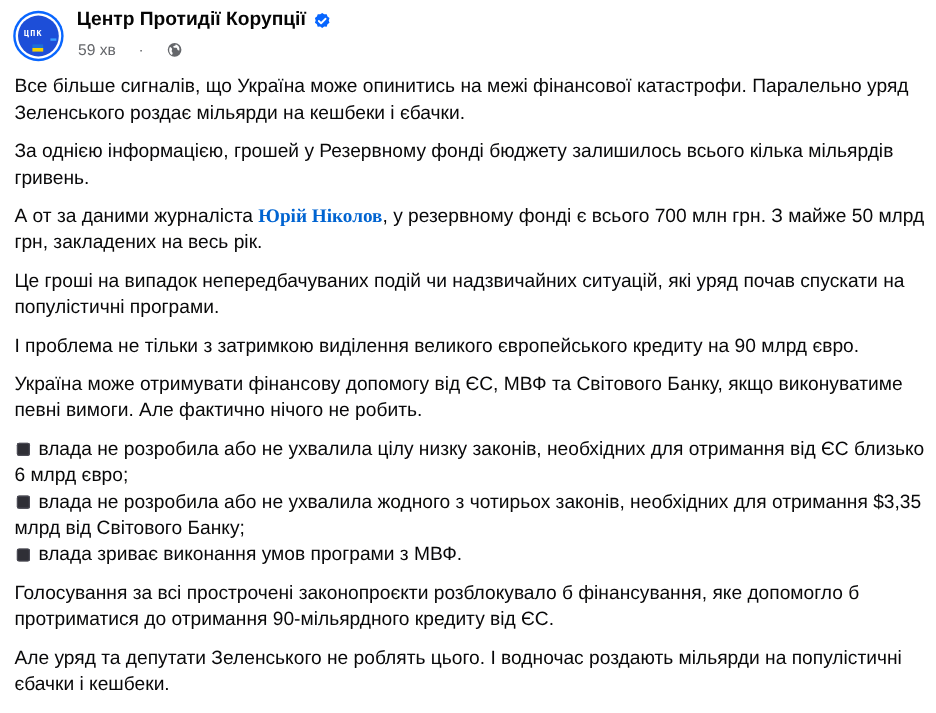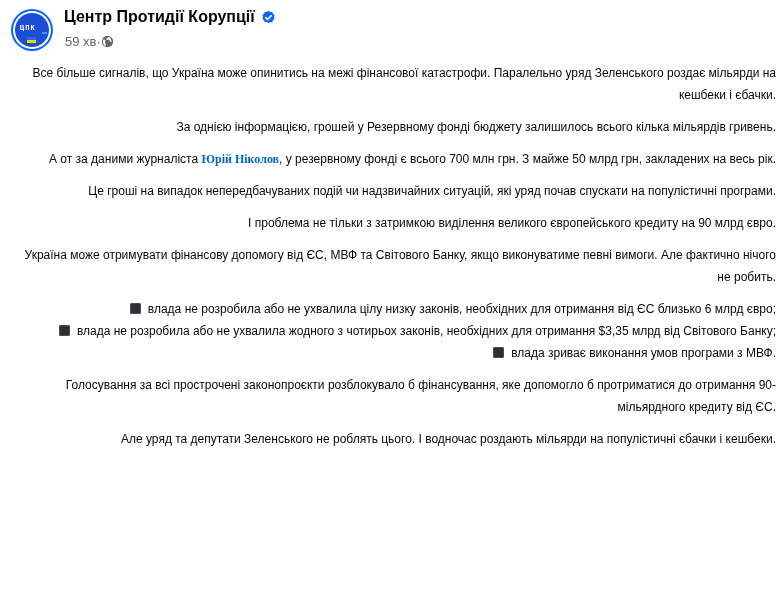--- a/index.html
+++ b/index.html
@@ -27,27 +27,26 @@
     .flag { position: absolute; left: 12px; top: 24px; width: 9px; height: 6px; }
     .flag .blue { height: 3px; background: #1c6ed6; }
     .flag .yellow { height: 3px; background: #f5d400; }
     .page-name {
       position: absolute; left: 64px; top: 8px; font-size: 16px; font-weight: bold; color: #050505;
       display: flex; align-items: center; gap: 6px; text-align: center;
     }
     .verified { width: 15px; height: 15px; }
     .meta {
       position: absolute; left: 65px; top: 34px; font-size: 13px; color: #65676b;
-      display: flex; align-items: center; gap: 0;
+      display: flex; align-items: center; gap: 19px;
     }
     .globe { width: 13px; height: 13px; }
     .body-text {
-      position: absolute; left: 12px; top: 62px; width: 764px; font-size: 12px; line-height: 22px;
+      position: absolute; left: 12px; top: 62px; width: 764px; font-size: 16px; line-height: 22px;
       color: #080809;
-      text-align: right;
     }
     .para { margin-bottom: 10px; }
     .bullet-line { display: block; }
     .bullet-sq {
       display: inline-block; width: 11px; height: 11px; background: #2f2f36;
       border-radius: 2px; margin: 0 7px 0 2px; vertical-align: -1px;
       box-shadow: inset 0 0 0 1px #4b4b55;
     }
     .mention { color: #0064d1; font-weight: bold; font-family: Liberation Serif, serif; }
     .bullets { margin-bottom: 10px; }

